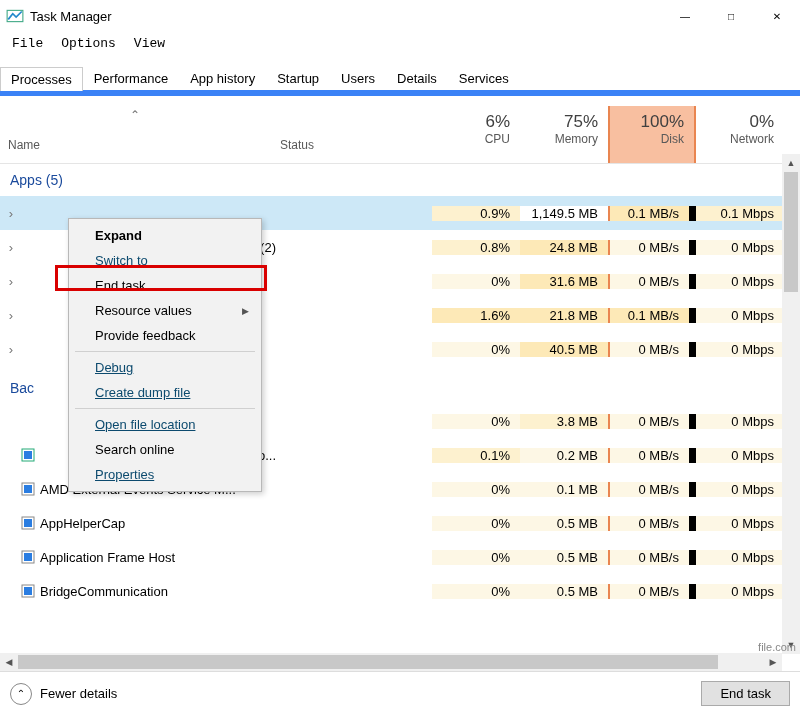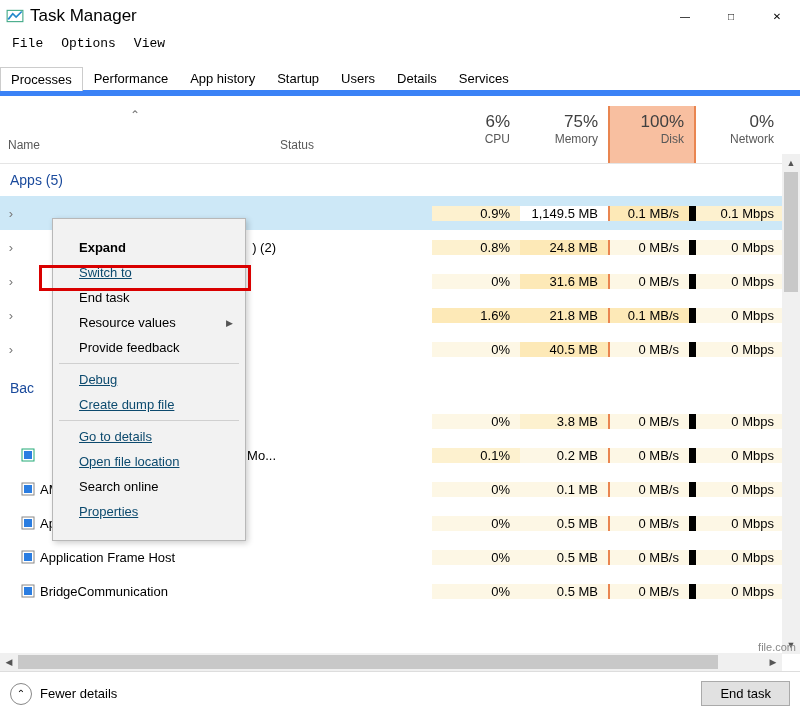--- a/index.html
+++ b/index.html
@@ -1,21 +1,21 @@
 <!DOCTYPE html>
 <html><head>
 <meta charset="utf-8">
 <style>
   * { box-sizing: border-box; margin: 0; padding: 0; font-family: "Segoe UI", Tahoma, sans-serif; }
   body { width: 800px; height: 715px; background: #fff; font-size: 13px; color: #000; position: relative; overflow: hidden; }
 
   
   .titlebar { height: 32px; display: flex; align-items: center; padding-left: 6px; }
   .titlebar .icon { width: 18px; height: 18px; margin-right: 6px; display: flex; align-items: center; justify-content: center; }
-  .titlebar .title { font-size: 17px; }
+  .titlebar .title { font-size: 13px; }
   .win-controls { margin-left: auto; display: flex; }
   .win-btn { width: 46px; height: 32px; display: flex; align-items: center; justify-content: center; font-family: "Segoe UI Symbol", sans-serif; font-size: 10px; }
 
   
   .menubar { height: 22px; display: flex; align-items: center; padding-left: 4px; gap: 2px; }
   .menubar .item { padding: 2px 8px; font-size: 13px; font-family: Liberation Mono, monospace; }
 
   
   .tabs { display: flex; border-bottom: 6px solid #3b82f6; margin-top: 12px; }
   .tab { padding: 4px 10px; font-size: 13px; border: 1px solid transparent; border-bottom: none; position: relative; }
@@ -47,21 +47,21 @@
   .appicon svg { width: 16px; height: 16px; }
 
   
   .h0 { background: #fdf7e5; }
   .h1 { background: #fdf1cf; }
   .h2 { background: #fde9b7; }
   .h4 { background: #ffffff; }
   .diskcol { border-left: 2px solid #e98550; border-right: 7px solid #000000; }
 
   
-  .context-menu { position: absolute; top: 218px; left: 52px; width: 194px; background: #f2f2f2; border: 1px solid #b8b8b8; box-shadow: 2px 2px 6px rgba(0,0,0,0.2); padding: 16px 2px; z-index: 10; }
+  .context-menu { position: absolute; top: 218px; left: 68px; width: 194px; background: #f2f2f2; border: 1px solid #b8b8b8; box-shadow: 2px 2px 6px rgba(0,0,0,0.2); padding: 4px 2px; z-index: 10; }
   .cm-item { padding: 5px 12px 5px 24px; font-size: 13px; position: relative; }
   .cm-item.bold { font-weight: 600; }
   .cm-item.disabled { color: #0c4a6e; text-decoration: underline; }
   .cm-item.has-arrow::after { content: "▶"; position: absolute; right: 10px; font-size: 9px; color: #555; top: 8px; }
   .cm-sep { height: 1px; background: #d0d0d0; margin: 3px 4px; }
   .cm-highlight { position: absolute; border: 3px solid #d90000; top: 46px; left: -14px; width: 212px; height: 26px; pointer-events: none; }
 
   
   .vscroll { position: absolute; right: 0; top: 154px; width: 18px; height: 500px; background: #f0f0f0; }
   .vscroll .up, .vscroll .down { height: 18px; display: flex; align-items: center; justify-content: center; font-size: 9px; color: #555; }
@@ -309,21 +309,20 @@
 <div class="context-menu">
   <div class="cm-item bold">Expand</div>
   <div class="cm-item disabled">Switch to</div>
   <div class="cm-item">End task</div>
   <div class="cm-item has-arrow">Resource values</div>
   <div class="cm-item">Provide feedback</div>
   <div class="cm-sep"></div>
   <div class="cm-item disabled">Debug</div>
   <div class="cm-item disabled">Create dump file</div>
   <div class="cm-sep"></div>
-  <div class="cm-item disabled">Go to details</div>
   <div class="cm-item disabled">Open file location</div>
   <div class="cm-item">Search online</div>
   <div class="cm-item disabled">Properties</div>
   <div class="cm-highlight"></div>
 </div>
 
 <div class="vscroll">
   <div class="up">▲</div>
   <div class="thumb"></div>
   <div class="down">▼</div>

